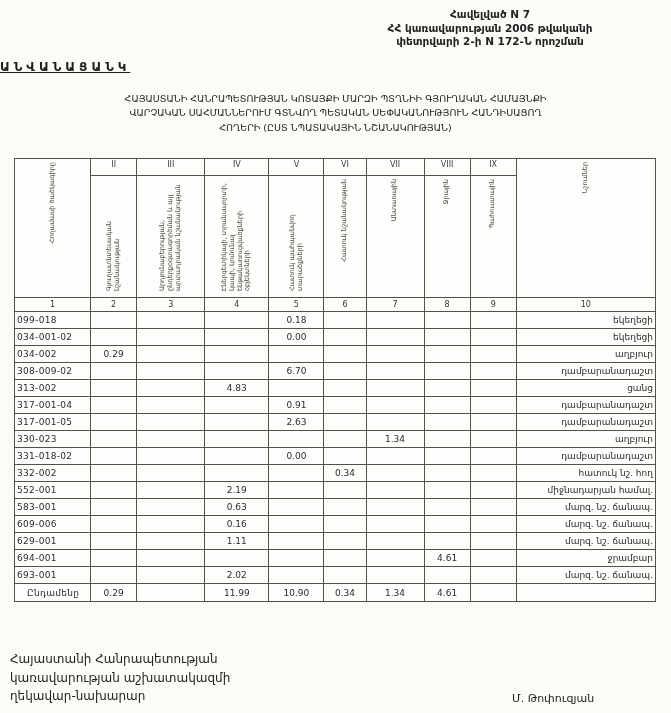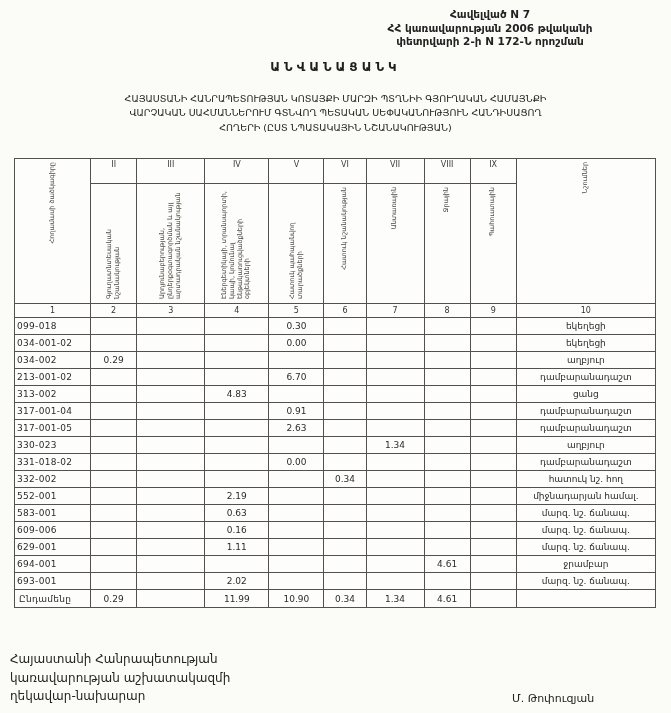--- a/index.html
+++ b/index.html
@@ -12,53 +12,53 @@
   .page{
     position:relative;width:671px;height:713px;
     background:#fbfbf8;overflow:hidden;
   }
   .top-right{
     position:absolute;top:8px;left:320px;width:340px;
     text-align:center;font-size:10.5px;font-weight:bold;line-height:1.3;color:#222;
   }
   .doc-title{
     position:absolute;top:60px;left:0;width:100%;
-    text-align:center;font-size:12px;font-weight:bold;letter-spacing:4px;color:#1e1e1e;
+    font-size:12px;font-weight:bold;letter-spacing:4px;color:#1e1e1e;text-decoration:underline;
   }
   .subtitle{
     position:absolute;top:92px;left:0;width:100%;
     text-align:center;font-size:9.5px;font-weight:normal;line-height:1.5;color:#222;
   }
   table.land{
     position:absolute;top:158px;left:14px;width:642px;
     border-collapse:collapse;table-layout:fixed;
     background:#fdfdfb;
   }
   table.land th,table.land td{
     border:1px solid #55504a;overflow:hidden;white-space:nowrap;
   }
   .hcell{height:138px;vertical-align:top;padding:0;font-weight:normal;}
   .roman{
     font-size:8px;text-align:center;color:#3c3c3c;
-    border-bottom:1px solid #55504a;padding:1px 0 14px;
+    border-bottom:1px solid #55504a;padding:1px 0 6px;
   }
   .vtwrap{text-align:center;padding-top:3px;}
   .vt{
     display:inline-block;
     writing-mode:vertical-rl;transform:rotate(180deg);
     font-size:6.5px;color:#4f4b45;line-height:1.2;
     max-height:112px;text-align:left;white-space:normal;
   }
   .numrow td{height:13px;font-size:8px;text-align:center;padding:0;color:#333;}
   tbody.data td{height:16px;font-size:9px;padding:0 2px;color:#2b2b2b;}
   td.code{text-align:left;padding-left:3px;font-size:8.5px;letter-spacing:0.3px;}
   td.val{text-align:center;}
-  td.note{text-align:center;font-size:8px;color:#3a3a3a;padding-left:5px;margin-left:32px;}
+  td.note{text-align:right;font-size:8px;color:#3a3a3a;padding-left:5px;margin-left:32px;}
   tr.total td{height:17px;border-top:1.5px solid #44403a;}
-  tr.total td.code{padding-left:4px;font-size:9px;}
+  tr.total td.code{padding-left:12px;font-size:9px;}
   .footer-left{
     position:absolute;left:10px;top:650px;
     font-size:12px;line-height:1.55;color:#242424;
   }
   .signature{
     position:absolute;left:512px;top:692px;
     font-size:11px;color:#242424;
   }
 </style>
 </head>
@@ -146,21 +146,21 @@
           <td>9</td>
           <td>10</td>
         </tr>
       </thead>
       <tbody class="data">
         <tr>
           <td class="code">099-018</td>
           <td class="val"></td>
           <td class="val"></td>
           <td class="val"></td>
-          <td class="val">0.30</td>
+          <td class="val">0.18</td>
           <td class="val"></td>
           <td class="val"></td>
           <td class="val"></td>
           <td class="val"></td>
           <td class="note">եկեղեցի</td>
         </tr>
         <tr>
           <td class="code">034-001-02</td>
           <td class="val"></td>
           <td class="val"></td>
@@ -178,21 +178,21 @@
           <td class="val"></td>
           <td class="val"></td>
           <td class="val"></td>
           <td class="val"></td>
           <td class="val"></td>
           <td class="val"></td>
           <td class="val"></td>
           <td class="note">աղբյուր</td>
         </tr>
         <tr>
-          <td class="code">213-001-02</td>
+          <td class="code">308-009-02</td>
           <td class="val"></td>
           <td class="val"></td>
           <td class="val"></td>
           <td class="val">6.70</td>
           <td class="val"></td>
           <td class="val"></td>
           <td class="val"></td>
           <td class="val"></td>
           <td class="note">դամբարանադաշտ</td>
         </tr>

